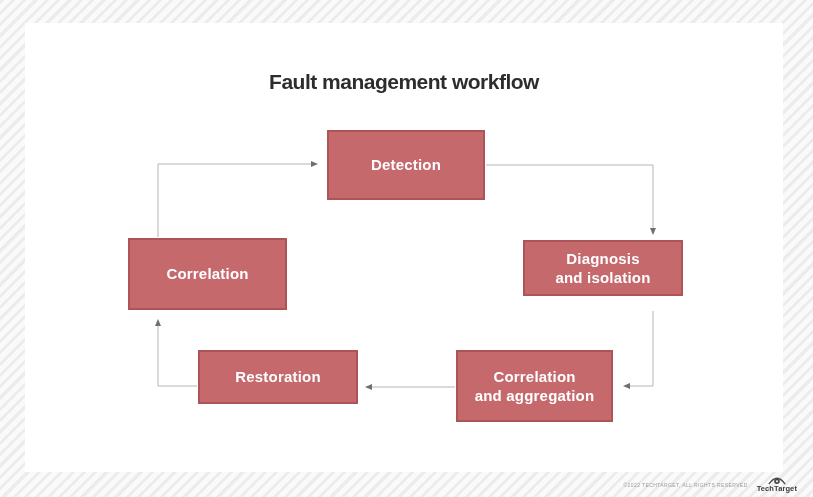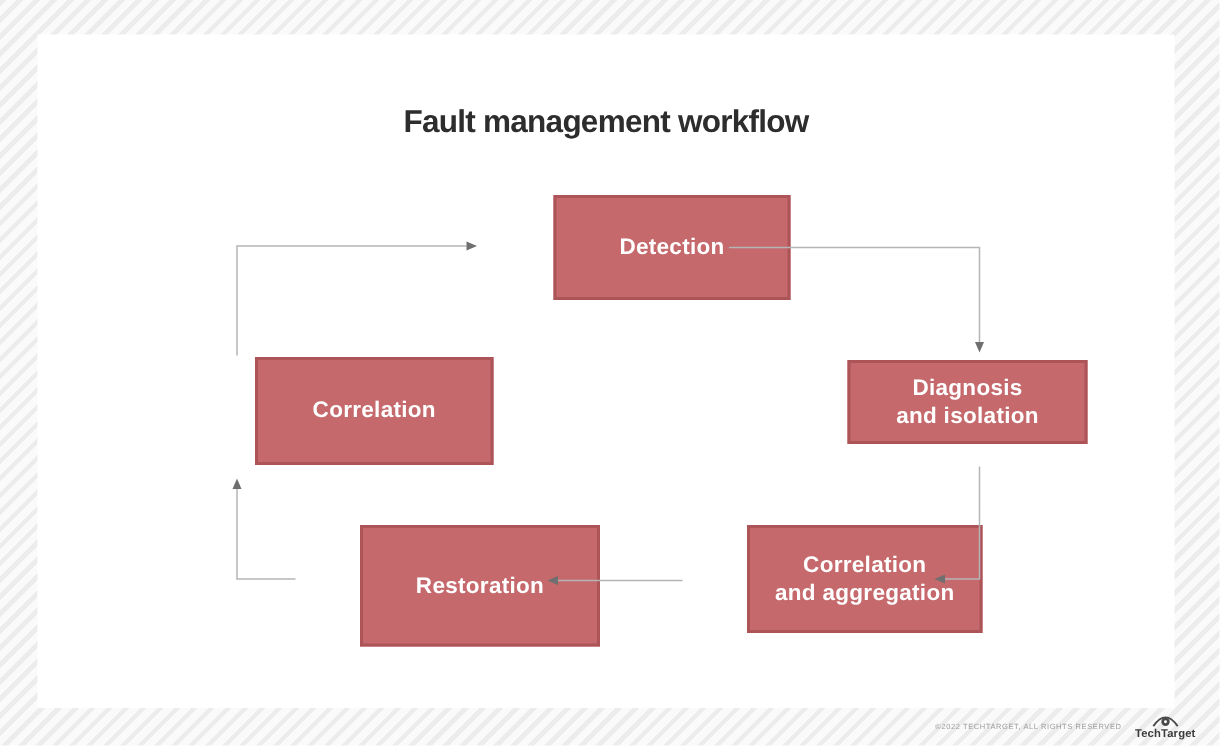--- a/index.html
+++ b/index.html
@@ -17,26 +17,26 @@
     text-align:center;font-size:21px;font-weight:bold;
     color:var(--title,#2d2d2d);letter-spacing:-0.5px;
   }
   .node{
     position:absolute;box-sizing:border-box;
     display:flex;align-items:center;justify-content:center;
     background:var(--node-fill,#c5696c);
     border:2px solid var(--node-border,#ad5458);
     color:var(--node-text,#ffffff);
     font-size:15px;font-weight:bold;line-height:1.3;
-    text-align:center;white-space:pre-line;letter-spacing:0.2px;margin-left:42px;
+    text-align:center;white-space:pre-line;letter-spacing:0.2px;
   }
   .n-detection  {left:327px;top:130px;width:158px;height:70px;}
   .n-diagnosis  {left:523px;top:240px;width:160px;height:56px;}
   .n-correlation{left:456px;top:350px;width:157px;height:72px;}
-  .n-restoration{left:198px;top:350px;width:160px;height:81px;}
+  .n-restoration{left:198px;top:350px;width:160px;height:54px;}
   .n-resolution {left:128px;top:238px;width:159px;height:72px;}
   .connectors{
     position:absolute;left:0;top:0;width:813px;height:497px;
     pointer-events:none;
   }
   .connectors path{fill:none;stroke:var(--connector,#b5b5b5);stroke-width:1;}
   .connectors polygon{fill:var(--arrowhead,#6f6f6f);}
   .footer{
     position:absolute;right:16px;bottom:5px;
     display:flex;align-items:flex-end;gap:9px;

